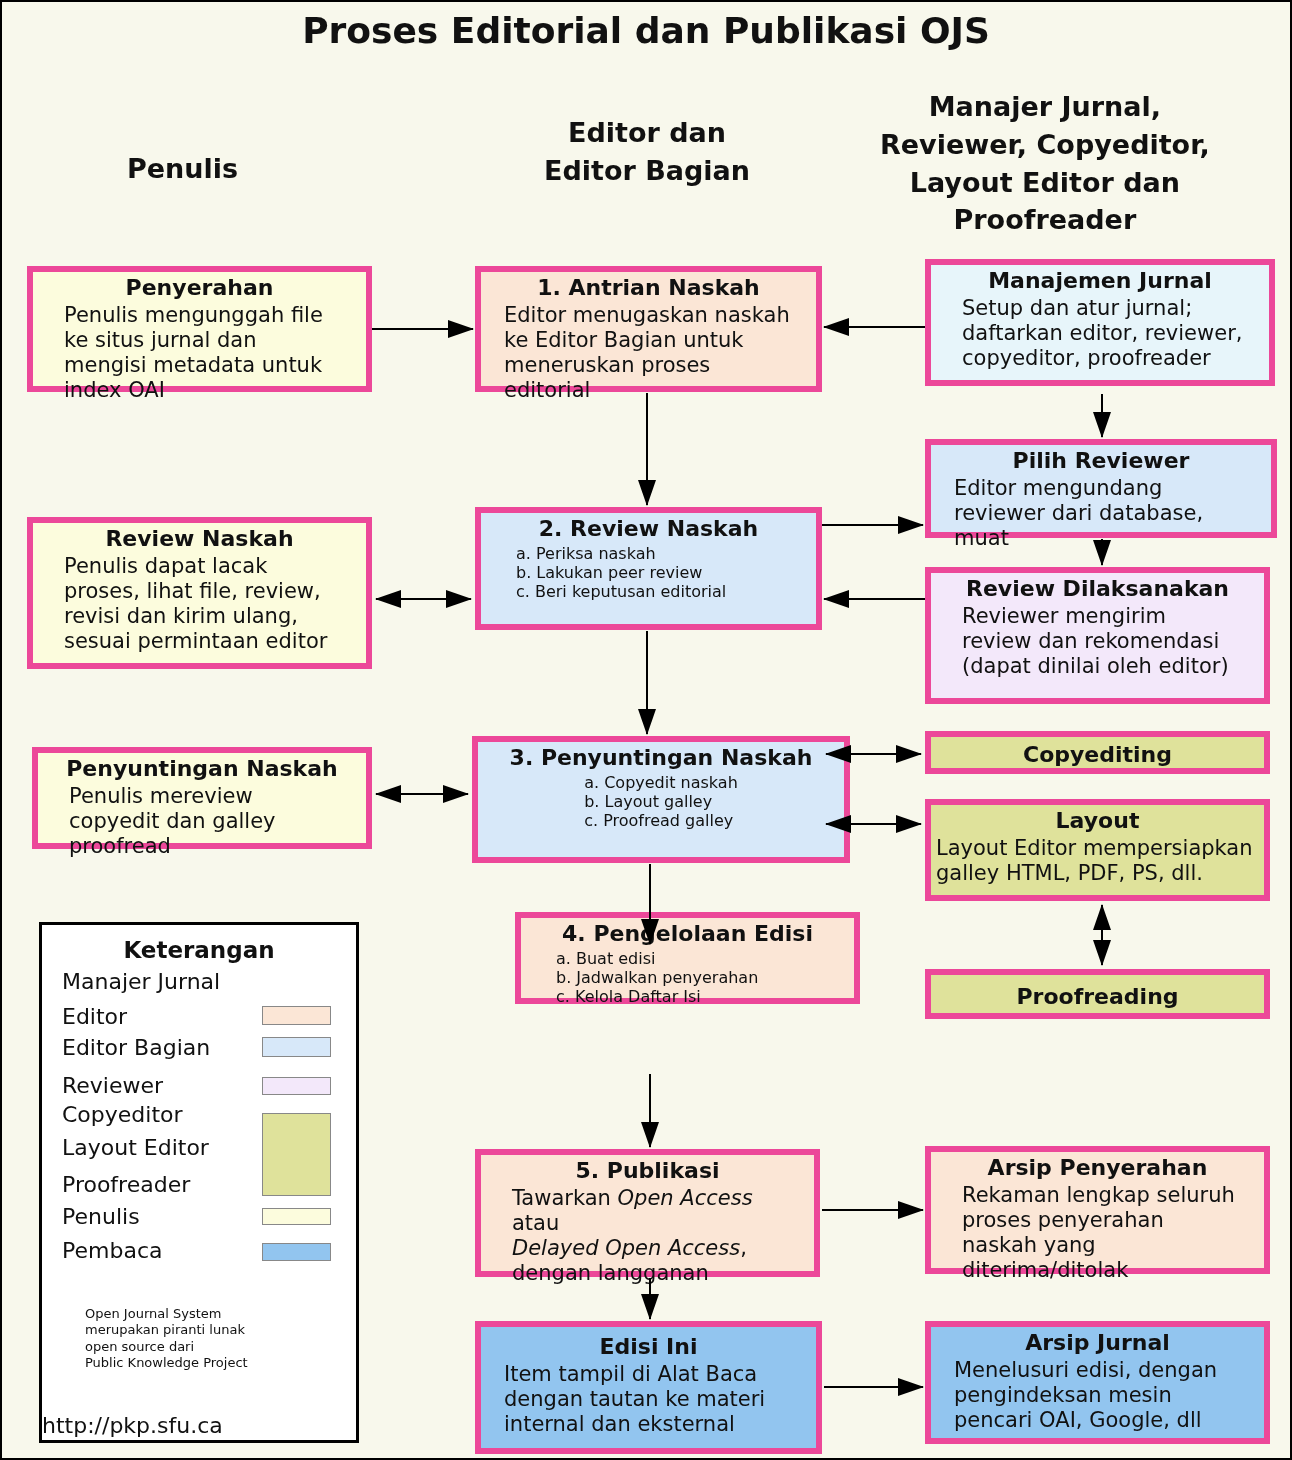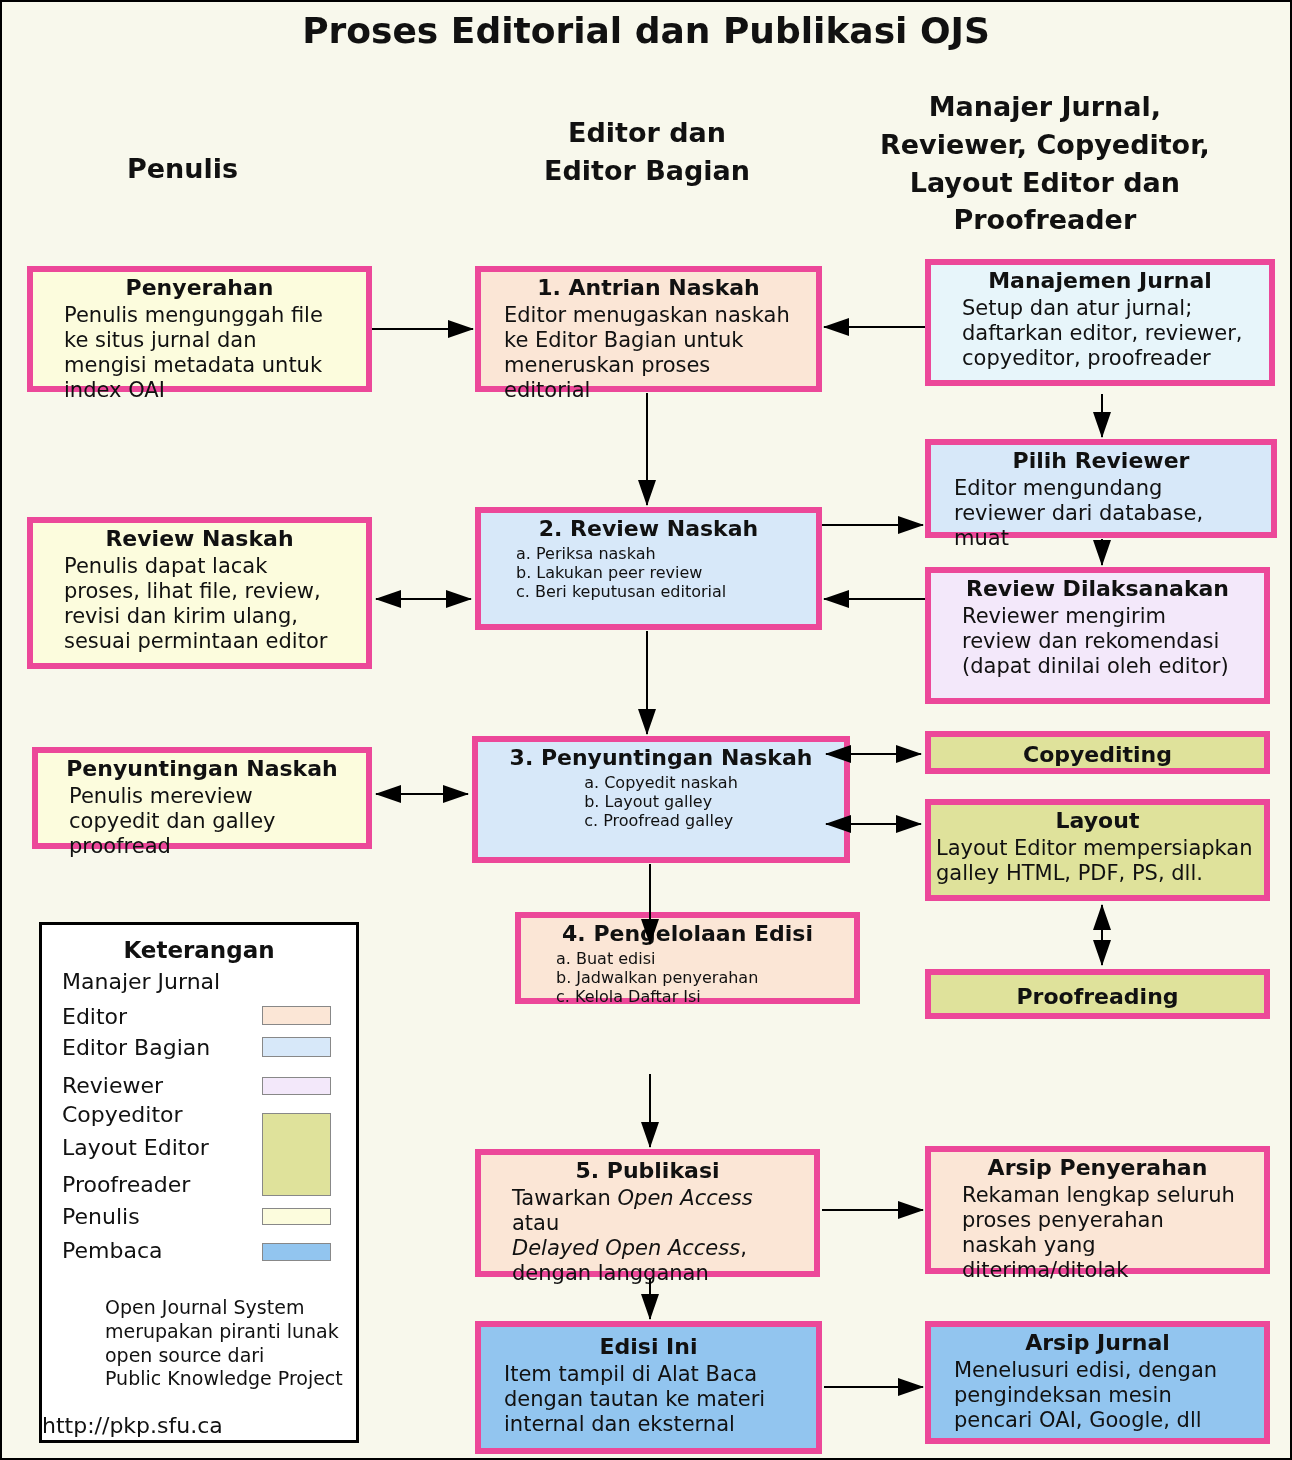--- a/index.html
+++ b/index.html
@@ -20,21 +20,21 @@
   .c-editor{background:#fbe6d6;}
   .c-bagian{background:#d7e8f9;}
   .c-manajer{background:#e7f5fa;}
   .c-reviewer{background:#f3e8fa;}
   .c-olive{background:#dfe29b;}
   .c-pembaca{background:#92c5ef;}
   .legend{background:#ffffff;border:3px solid #000;}
   .legend .ltitle{position:absolute;left:0;top:12px;width:100%;text-align:center;font-weight:bold;font-size:23px;}
   .legend .lrow{position:absolute;left:20px;font-size:22px;}
   .legend .swatch{position:absolute;left:220px;width:67px;border:1px solid #888;}
-  .legend .lfooter{position:absolute;left:43px;top:371px;font-size:19px;line-height:1.25;white-space:pre-line;margin-left:20px;}
+  .legend .lfooter{position:absolute;left:43px;top:381px;font-size:13px;line-height:1.25;white-space:pre-line;}
   .legend .lurl{position:absolute;left:0;top:488px;width:100%;text-align:left;font-size:22px;}
   svg.arrows{position:absolute;left:0;top:0;pointer-events:none;}
   svg.arrows line{stroke:#000;stroke-width:2;}
 </style>
 </head>
 <body>
 
 <div class="frame">
 
   <div class="abs page-title">Proses Editorial dan Publikasi OJS</div>

